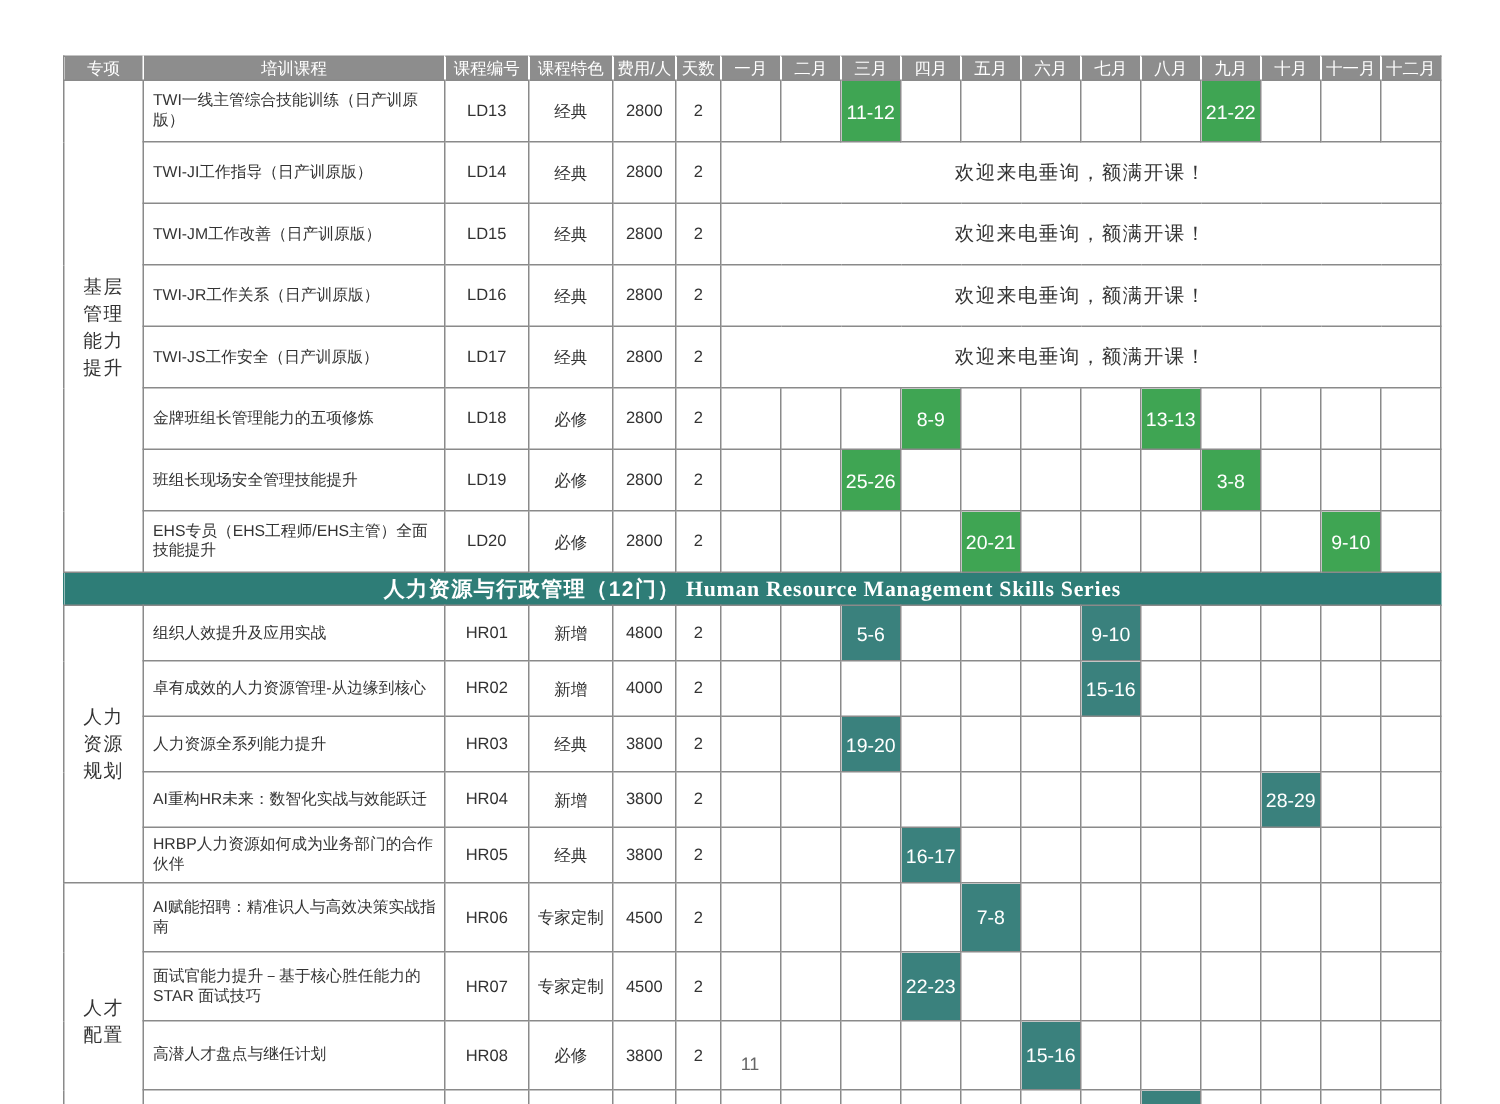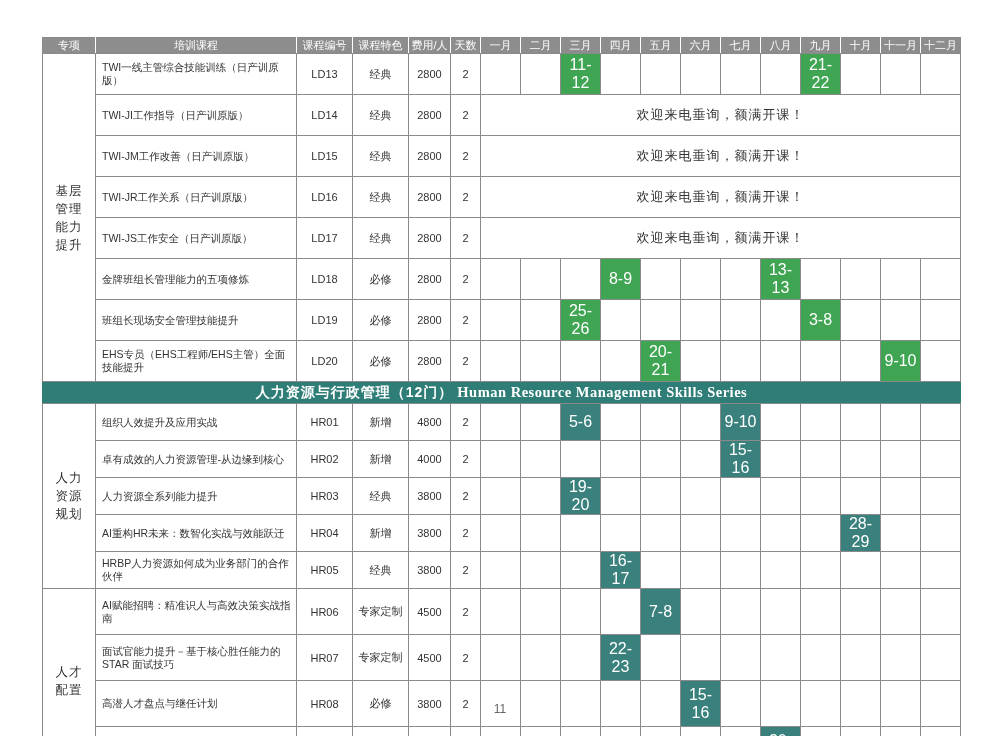--- a/index.html
+++ b/index.html
@@ -29,21 +29,21 @@
     font-size:12.5px;line-height:18px;white-space:pre-line;
     letter-spacing:1px;background:#fff;
   }
   td.course{
     text-align:left;padding:2px 3px 2px 6px;font-size:10.5px;line-height:13px;margin-left:11px;
   }
   tr.g0 td{height:36px;}
   tr.g1 td{height:32px;}
   tr.g2 td{height:41px;}
   td.notice{font-size:13px;letter-spacing:1px;margin-top:21px;}
-  td.sched{color:#fff;font-size:16px;}
+  td.sched{color:#fff;font-size:13px;}
   td.cg{background:var(--green);}
   td.ct{background:var(--teal);}
   tr.section td{
     background:var(--section);color:#fff;height:21px;
     border-left-color:var(--section);border-right-color:var(--section);
   }
   .sec-zh{font-weight:bold;font-size:14px;letter-spacing:1px;}
   .sec-en{
     font-weight:bold;font-size:14.5px;margin-left:4px;letter-spacing:0.5px;
     font-family:"Liberation Serif","DejaVu Serif",serif;

